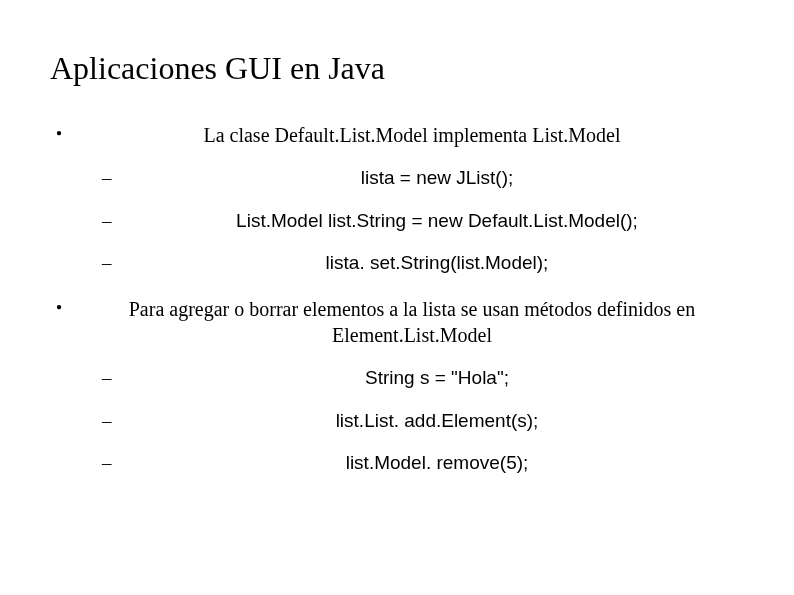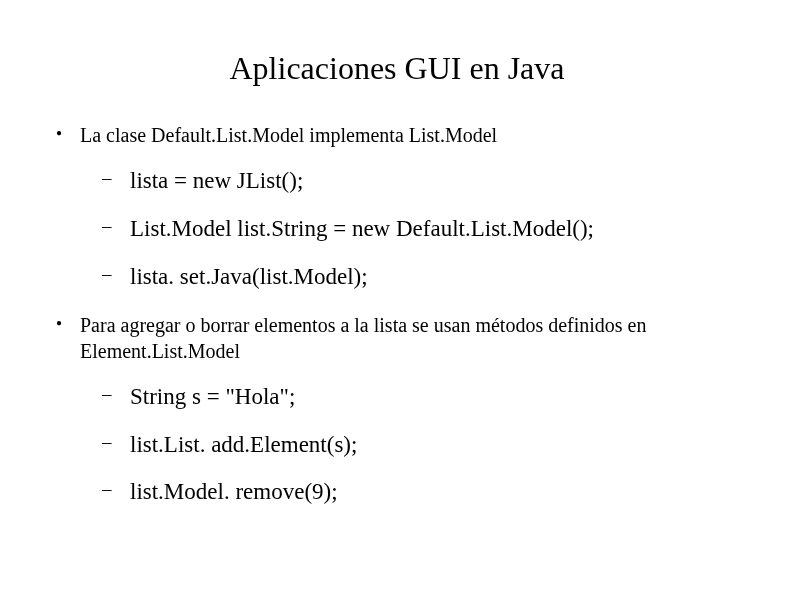--- a/index.html
+++ b/index.html
@@ -10,27 +10,28 @@
     body {
       width: 794px;
       height: 595px;
       background: #ffffff;
       font-family: "Times New Roman", Times, serif;
       color: #000000;
       padding: 50px 50px 40px 50px;
     }
     .title {
       font-size: 32px;
-      text-align: center;
+      text-align: left;
       margin-bottom: 35px;
       font-weight: normal;
     }
     ul.outer {
       list-style: none;
       padding-left: 30px;
+      text-align: center;
     }
     ul.outer > li {
       position: relative;
       margin-bottom: 20px;
       font-size: 20px;
       line-height: 1.3;
     }
     ul.outer > li::before {
       content: "●";
       position: absolute;
@@ -39,22 +40,22 @@
       font-size: 10px;
     }
     ul.inner {
       list-style: none;
       padding-left: 50px;
       margin-top: 18px;
     }
     ul.inner > li {
       position: relative;
       margin-bottom: 18px;
-      font-size: 23px;
-      font-family: Liberation Serif, serif;
+      font-size: 19px;
+      font-family: Liberation Sans, sans-serif;
     }
     ul.inner > li::before {
       content: "–";
       position: absolute;
       left: -28px;
       top: 0;
       font-family: "Times New Roman", Times, serif;
       font-size: 19px;
     }
     .body-text {
@@ -66,27 +67,27 @@
 
 <h1 class="title">Aplicaciones GUI en Java</h1>
 
 <ul class="outer">
 
   <li>
     <span class="body-text">La clase Default.List.Model implementa List.Model</span>
     <ul class="inner">
       <li>lista = new JList();</li>
       <li>List.Model list.String = new Default.List.Model();</li>
-      <li>lista. set.Java(list.Model);</li>
+      <li>lista. set.String(list.Model);</li>
     </ul>
   </li>
 
   <li>
     <span class="body-text">Para agregar o borrar elementos a la lista se usan métodos definidos en Element.List.Model</span>
     <ul class="inner">
       <li>String s = "Hola";</li>
       <li>list.List. add.Element(s);</li>
-      <li>list.Model. remove(9);</li>
+      <li>list.Model. remove(5);</li>
     </ul>
   </li>
 
 
 </ul>
 
 </body></html>

